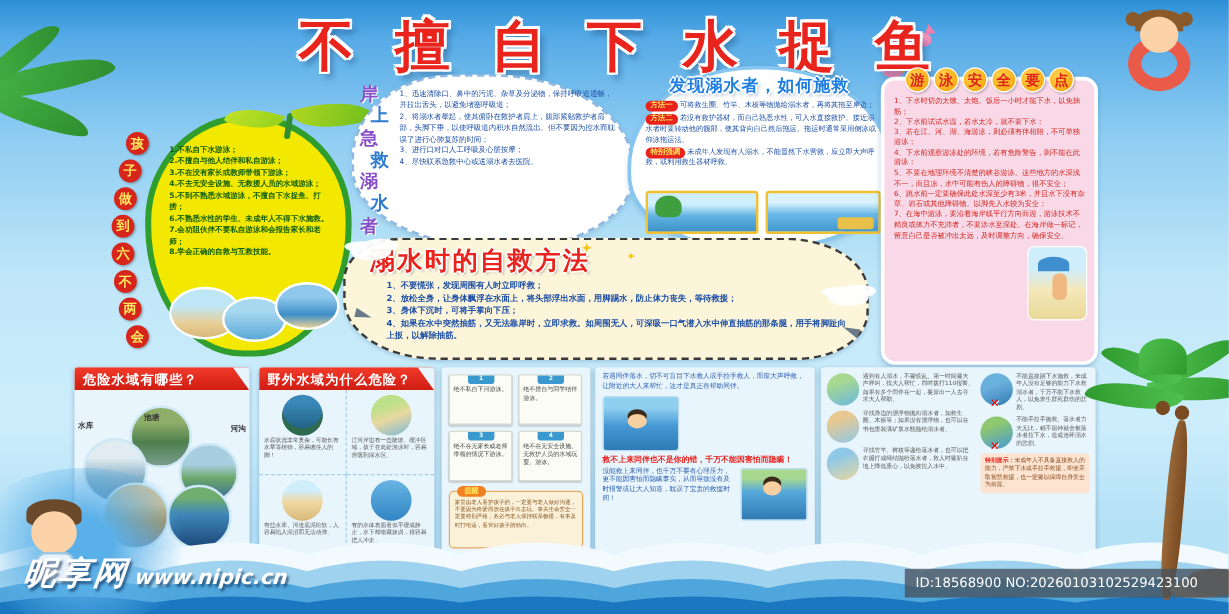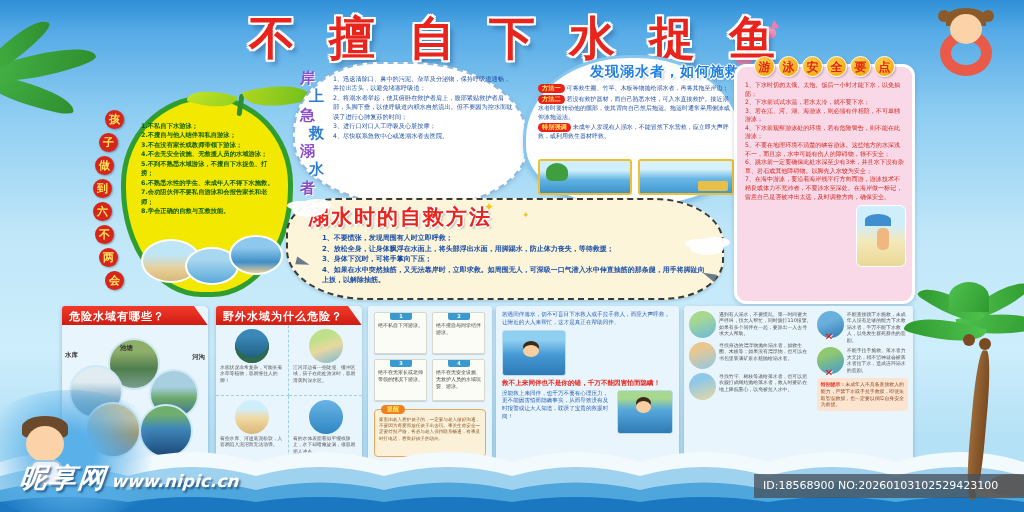--- a/index.html
+++ b/index.html
@@ -34,21 +34,21 @@
     border:2px dashed #90b8e2;border-radius:36% 50% 45% 55%/48% 52% 42% 46%;box-shadow:0 2px 4px rgba(40,90,140,.2)}
   .shore-title{position:absolute;left:5px;top:5px;width:30px}
   .shore-char{font-size:15px;font-weight:bold;line-height:1.22;text-shadow:1px 1px 0 #fff}
   .shore-char:nth-child(odd){color:#8a4fc8;margin-left:0}
   .shore-char:nth-child(even){color:#2e7bd0;margin-left:9px}
   .shore-items{position:absolute;left:38px;top:10px;right:10px;font-size:6.2px;color:#1d4fa6;line-height:1.52;font-weight:500}
 
   
   .heart-panel{position:absolute;left:523px;top:55px;width:220px;height:152px;background:#fff;
     border:3px solid #86c6f0;border-radius:48% 48% 42% 42%/55% 55% 40% 40%;box-shadow:0 2px 4px rgba(40,90,140,.2)}
-  .heart-title{position:absolute;top:5px;left:0;width:100%;text-align:right;font-size:14px;font-weight:bold;color:#1e7ee2;letter-spacing:1px;
+  .heart-title{position:absolute;top:5px;left:0;width:100%;text-align:center;font-size:14px;font-weight:bold;color:#1e7ee2;letter-spacing:1px;
     text-shadow:1.5px 0 0 #fff,-1.5px 0 0 #fff,0 1.5px 0 #fff,0 -1.5px 0 #fff,2px 2px 3px rgba(0,60,120,.35)}
   .heart-methods{position:absolute;left:12px;top:26px;right:10px;font-size:6px;line-height:1.45;color:#1d4fa6}
   .m-row{margin-bottom:2px}
   .m-tag{display:inline-block;background:#e8231c;color:#ffe95e;font-weight:bold;font-size:6.2px;padding:0 4px;border-radius:6px;margin-right:2px}
   .heart-illos{position:absolute;left:12px;bottom:9px;width:196px;height:36px}
   .h-illo{position:absolute;top:0;height:36px;border:2px solid #f0c030;border-radius:3px}
   .h-illo1{left:0;width:94px;background:linear-gradient(180deg,#cfeffc 30%,#5fb2e2 60%,#3f92c8);}
   .h-illo1::after{content:"";position:absolute;left:6px;top:2px;width:22px;height:18px;background:#3f9e3f;border-radius:50% 50% 30% 30%}
   .h-illo2{left:100px;width:96px;background:linear-gradient(180deg,#d8f2fc 25%,#6ab8e6 55%,#4098cf);}
   .h-illo2::after{content:"";position:absolute;right:4px;bottom:2px;width:30px;height:10px;background:#e8c048;border-radius:2px}

